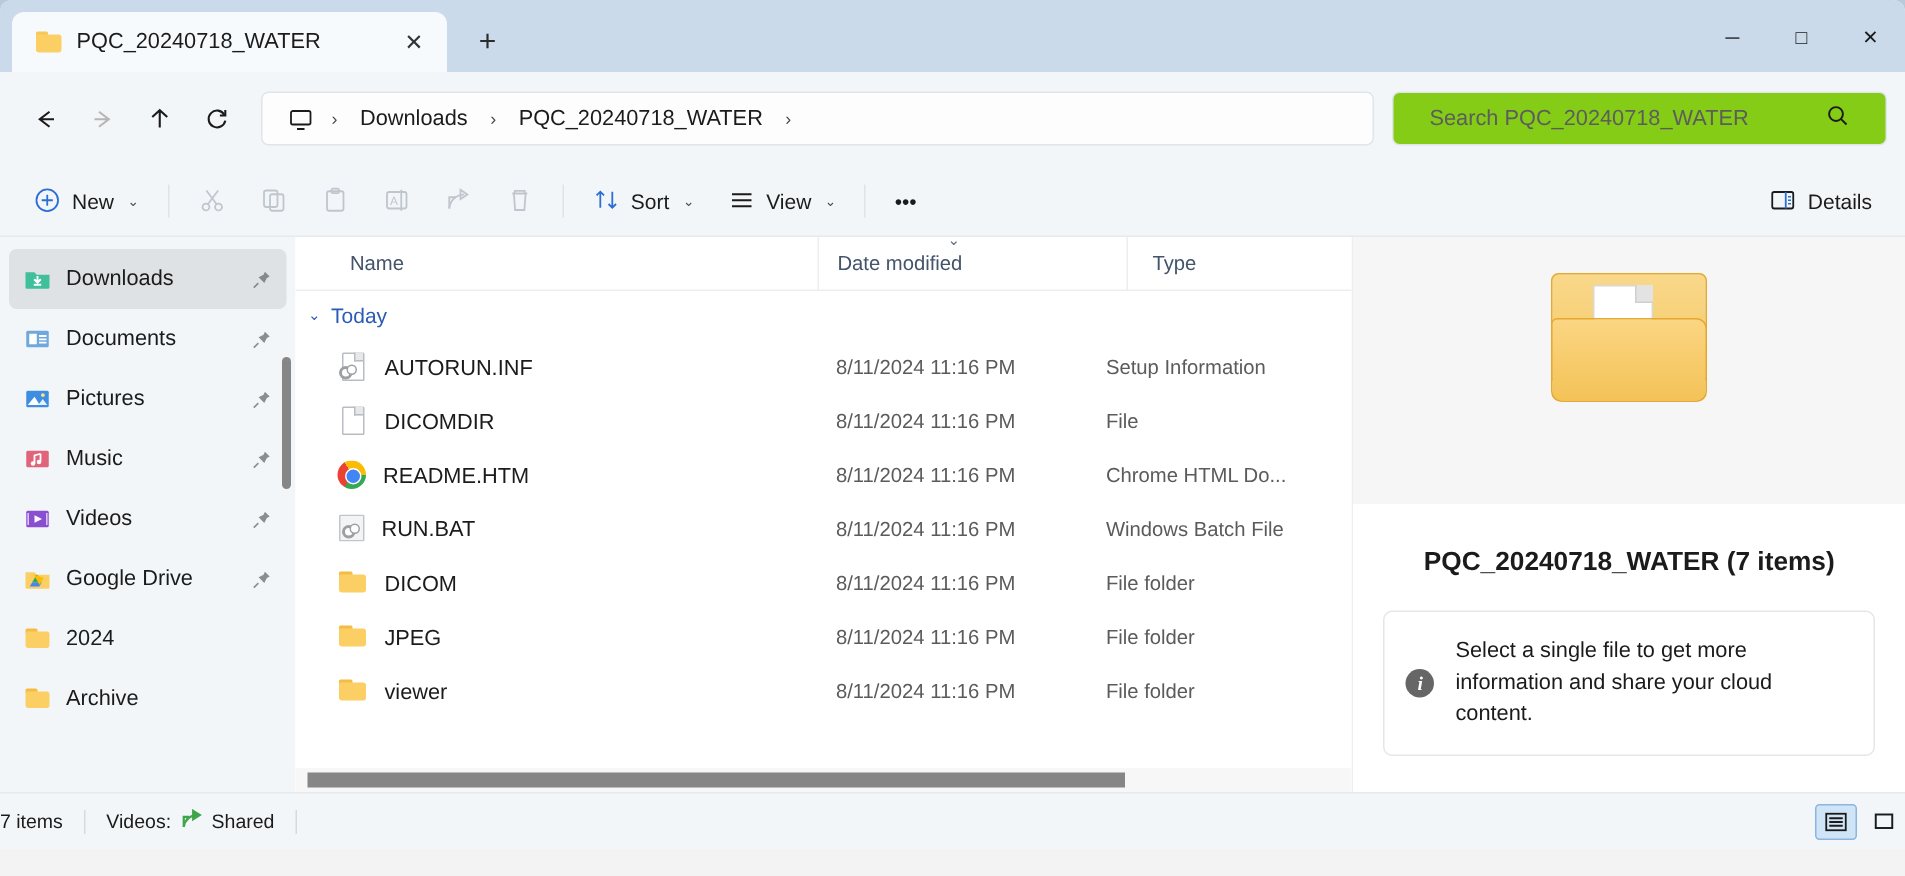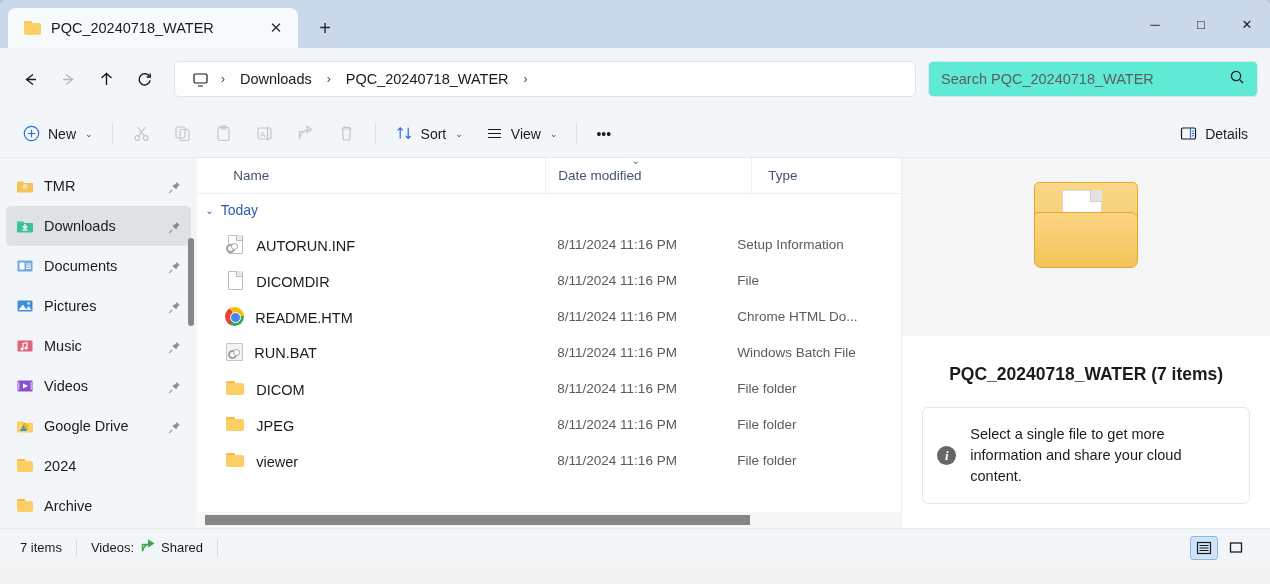--- a/index.html
+++ b/index.html
@@ -87,22 +87,22 @@
   .crumb {
     font-size: 14.5px; color: #1b1b1b; padding: 4px 8px; border-radius: 4px;
     white-space: nowrap;
   }
   .crumb-sep {
     font-size: 12px; color: #4a4a4a; padding: 0 5px;
   }
   .pc-icon { display: flex; align-items: center; padding: 0 5px; }
   .searchbox {
     width: 330px; height: 36px; margin-left: 10px;
-    background: #5eead4; border: 1px solid #e1e4e8; border-radius: 5px;
-    display: flex; align-items: center; padding: 0 12px;
+    background: #84cc16; border: 1px solid #e1e4e8; border-radius: 5px;
+    display: flex; align-items: center; padding: 0 24px;
   }
   .searchbox input {
     flex: 1; border: none; outline: none; background: transparent;
     font-family: inherit; font-size: 14.5px; color: #1b1b1b;
   }
   .searchbox input::placeholder { color: #5d5d5d; }
 
   
   .cmdbar {
     height: 48px; background: #f3f6f9;
@@ -283,21 +283,21 @@
     width: 19px; height: 19px; border-radius: 50%; background: #666;
     color: #fff; font-size: 13px; font-style: italic; font-weight: bold;
     display: flex; align-items: center; justify-content: center; flex: none;
     font-family: "Liberation Serif", serif;
   }
   .infotext { font-size: 14.5px; color: #1b1b1b; line-height: 1.45; }
 
   
   .statusbar {
     height: 38px; background: #f3f6f9; border-top: 1px solid #e6eaee;
-    display: flex; align-items: center; padding: 0 20px;
+    display: flex; align-items: center; padding: 0 0;
     font-size: 13px; color: #1b1b1b;
   }
   .sb-sep { width: 1px; height: 16px; background: #d6dade; margin: 0 14px; }
   .sb-state { display: flex; align-items: center; gap: 6px; }
   .statusbar .spacer { flex: 1; }
   .viewtoggles { display: flex; gap: 4px; }
   .vbtn {
     width: 28px; height: 24px; border-radius: 3px;
     display: flex; align-items: center; justify-content: center;
   }
@@ -450,35 +450,20 @@
         <path d="M11.5 4 V15" stroke="#2b6fd6"></path>
         <path d="M13 7.2 H15 M13 9.5 H15 M13 11.8 H15" stroke="#2b6fd6" stroke-width="1"></path>
       </svg>
       <span>Details</span>
     </div>
   </div>
 
   <div class="body">
 
     <div class="sidebar">
-      <div class="navitem">
-        <span class="ico">
-          <svg width="18" height="18" viewBox="0 0 18 18">
-            <path d="M1 4.5 h6 l1.4 1.6 H17 v8.4 a1 1 0 0 1-1 1 H2 a1 1 0 0 1-1-1 Z" fill="#f3c257"></path>
-            <circle cx="9" cy="9.6" r="2.6" fill="#f7dd9a"></circle>
-          </svg>
-        </span>
-        <span class="lbl">TMR</span>
-        <span class="pin">
-          <svg width="13" height="13" viewBox="0 0 13 13" fill="#6b6b6b">
-            <path d="M8.6 1.2 L11.8 4.4 L9.9 5.3 L8.2 8.6 L4.4 4.8 L7.7 3.1 Z"></path>
-            <path d="M4.2 8.8 L1.2 11.8" stroke="#6b6b6b" stroke-width="1.1"></path>
-          </svg>
-        </span>
-      </div>
 
       <div class="navitem selected">
         <span class="ico">
           <svg width="18" height="18" viewBox="0 0 18 18">
             <path d="M1 4.5 h6 l1.4 1.6 H17 v8.4 a1 1 0 0 1-1 1 H2 a1 1 0 0 1-1-1 Z" fill="#3fbf9a"></path>
             <path d="M9 7 v4 M6.8 9.2 L9 11.4 L11.2 9.2" stroke="#fff" stroke-width="1.3" fill="none"></path>
             <path d="M6.5 12.8 h5" stroke="#fff" stroke-width="1.3"></path>
           </svg>
         </span>
         <span class="lbl">Downloads</span>

